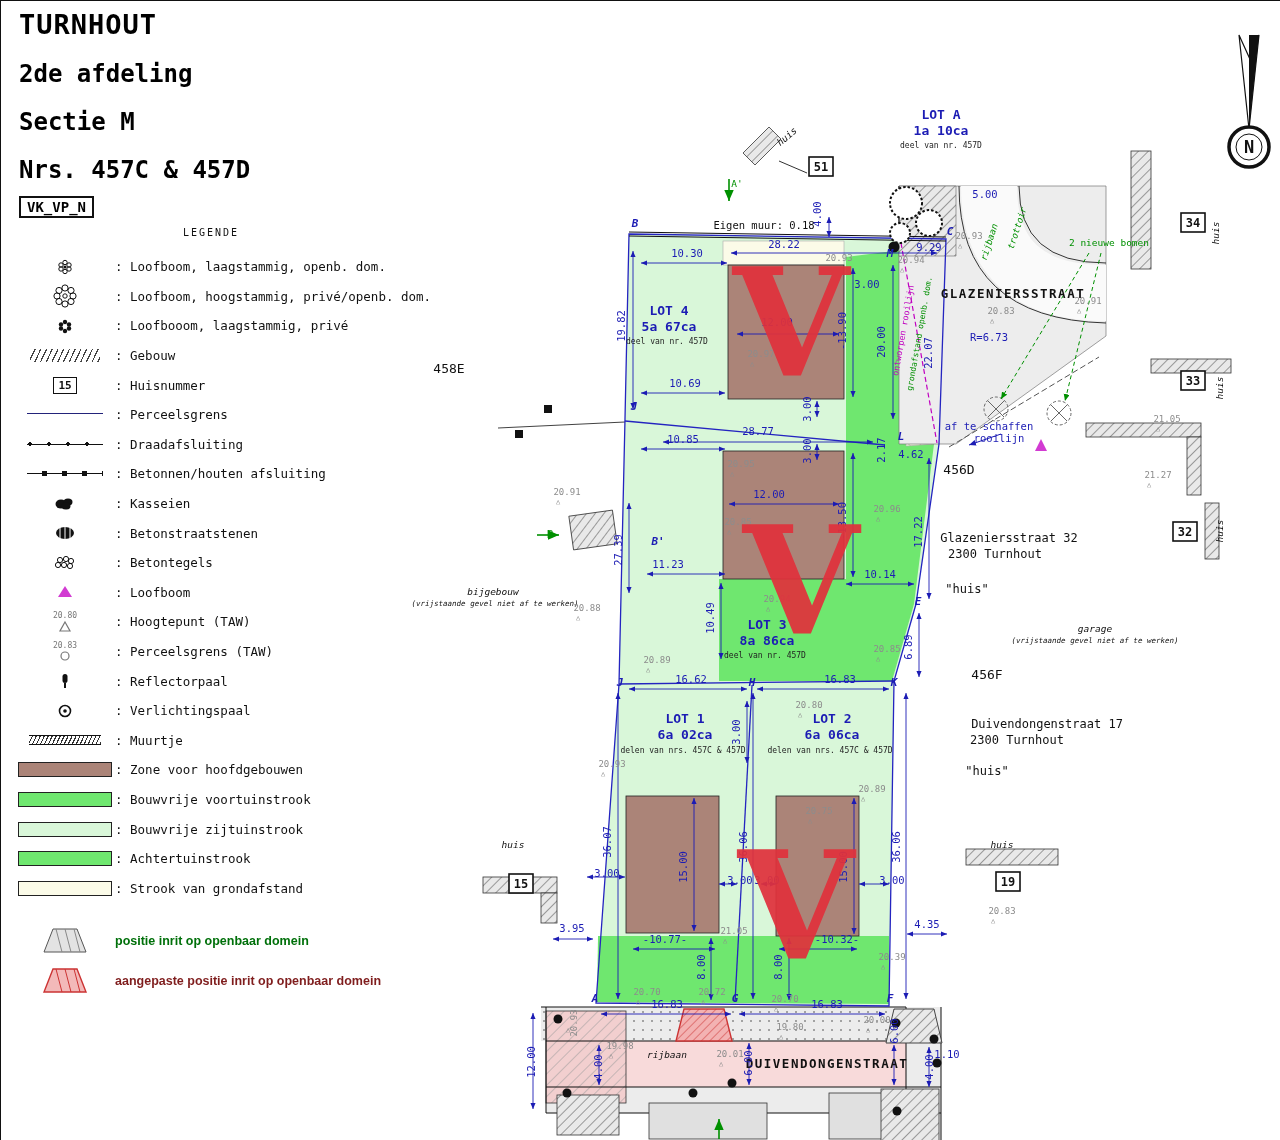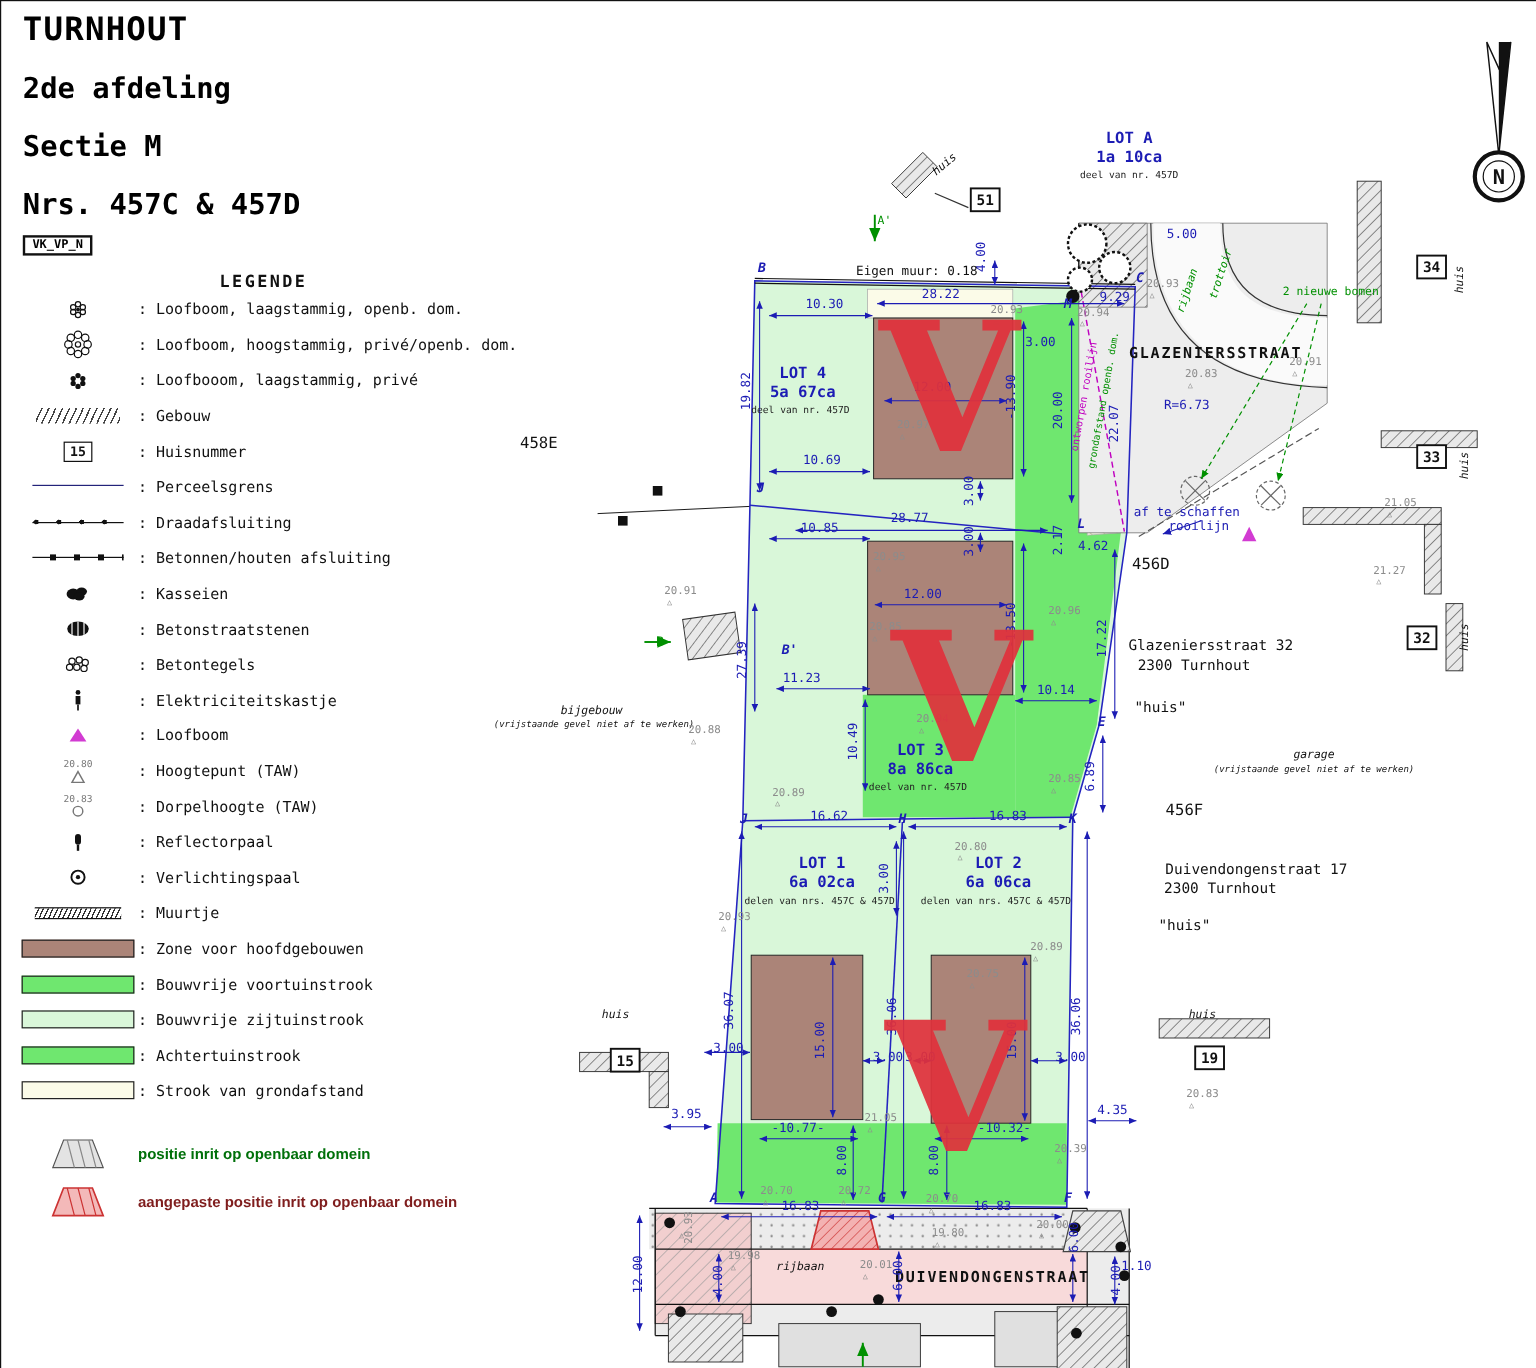--- a/index.html
+++ b/index.html
@@ -2,25 +2,25 @@
 <html><head>
 <meta charset="utf-8">
 <style>
   html,body{margin:0;padding:0;background:#fff;}
   .canvas{position:relative;width:1280px;height:1140px;background:#fff;border:1px solid #111;
           font-family:"DejaVu Sans Mono",monospace;overflow:hidden;}
   
   .title-block{position:absolute;left:18px;top:8px;color:#000000;}
   .title-block .t1{font-size:27px;font-weight:bold;letter-spacing:1px;}
   .title-block .t2{font-size:24px;font-weight:bold;margin-top:20px;}
-  .title-block .code{display:inline-block;border:2px solid #111;padding:1px 6px;font-size:10px;
+  .title-block .code{display:inline-block;border:2px solid #111;padding:1px 6px;font-size:14px;
                      font-weight:bold;margin-top:12px;}
   
   .legend{position:absolute;left:14px;top:226px;width:450px;color:#111;}
-  .legend-title{margin-left:168px;font-size:14px;font-weight:bold;letter-spacing:2px;}
+  .legend-title{margin-left:168px;font-size:10px;font-weight:normal;letter-spacing:2px;margin-bottom:14px;}
   .lg-row{display:flex;align-items:center;height:29.6px;}
   .lg-row .sym{width:100px;display:flex;justify-content:center;align-items:center;flex:0 0 100px;}
   .lg-row .lbl{font-size:12.5px;white-space:nowrap;}
   .sym-hatch{width:70px;height:13px;background:repeating-linear-gradient(115deg,transparent 0 4px,#444 4px 5.2px);}
   .sym-muur{width:72px;height:8px;border-top:1.4px solid #111;border-bottom:1.4px solid #111;
             background:repeating-linear-gradient(115deg,transparent 0 2.5px,#333 2.5px 3.6px);}
   .sym-numbox{border:1.6px solid #111;font-size:11px;font-weight:bold;padding:0 4px;line-height:15px;}
   .sym-line{width:76px;height:3px;border-top:1.4px solid #23237a;}
   .sym-dots{width:76px;height:10px;
      background:linear-gradient(#111,#111) 0 4.5px/100% 1.2px no-repeat,
@@ -184,30 +184,20 @@
                 <circle cx="6" cy="11" r="2.6"></circle>
                 <circle cx="12" cy="11" r="2.6"></circle>
                 <circle cx="18" cy="12" r="2.6"></circle>
               </g>
             </svg>
           </span>
           <span class="lbl">: Betontegels</span>
         </div>
         <div class="lg-row">
           <span class="sym">
-            <svg width="12" height="20">
-              <circle cx="6" cy="4" r="2" fill="#111"></circle>
-              <rect x="4" y="7" width="4" height="7" fill="#111"></rect>
-              <line x1="6" y1="14" x2="6" y2="19" stroke="#111" stroke-width="1.4"></line>
-            </svg>
-          </span>
-          <span class="lbl">: Elektriciteitskastje</span>
-        </div>
-        <div class="lg-row">
-          <span class="sym">
             <svg width="18" height="16">
               <polygon points="9,2 16,13 2,13" fill="#d23bd2"></polygon>
             </svg>
           </span>
           <span class="lbl">: Loofboom</span>
         </div>
         <div class="lg-row">
           <span class="sym">
             <svg width="34" height="26">
               <text x="17" y="9" font-size="8" fill="#777" text-anchor="middle" font-family="DejaVu Sans Mono,monospace">20.80</text>
@@ -216,21 +206,21 @@
           </span>
           <span class="lbl">: Hoogtepunt (TAW)</span>
         </div>
         <div class="lg-row">
           <span class="sym">
             <svg width="34" height="26">
               <text x="17" y="9" font-size="8" fill="#777" text-anchor="middle" font-family="DejaVu Sans Mono,monospace">20.83</text>
               <circle cx="17" cy="17" r="4" fill="none" stroke="#777" stroke-width="1.2"></circle>
             </svg>
           </span>
-          <span class="lbl">: Dorpelhoogte (TAW)</span>
+          <span class="lbl">: Perceelsgrens (TAW)</span>
         </div>
         <div class="lg-row">
           <span class="sym">
             <svg width="10" height="18">
               <rect x="2.5" y="2" width="5" height="9" rx="2.5" fill="#111"></rect>
               <rect x="4" y="11" width="2" height="5" fill="#111"></rect>
             </svg>
           </span>
           <span class="lbl">: Reflectorpaal</span>
         </div>

